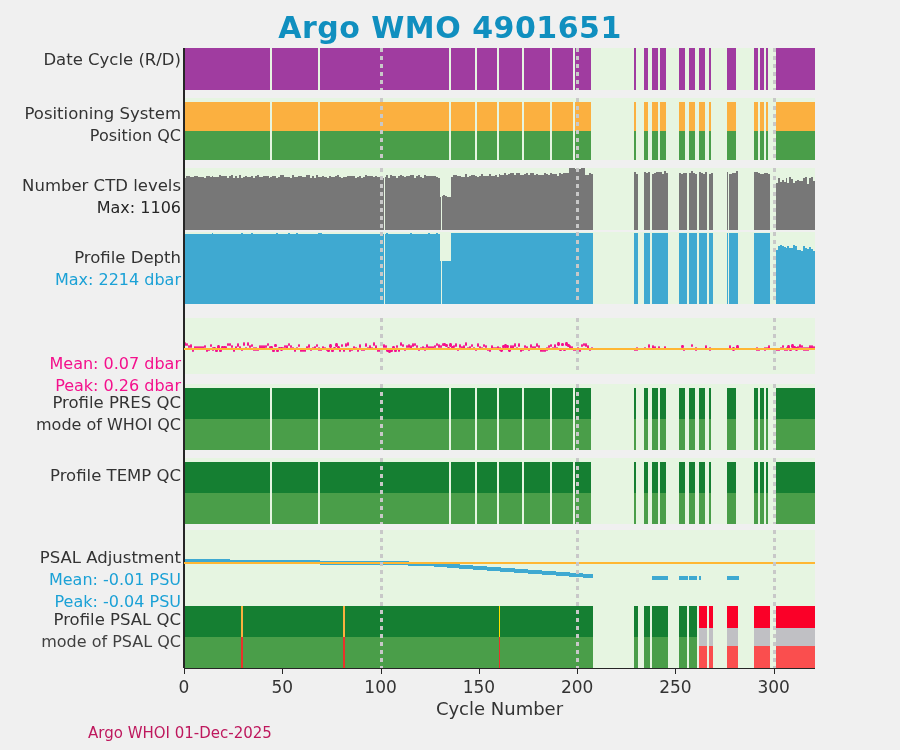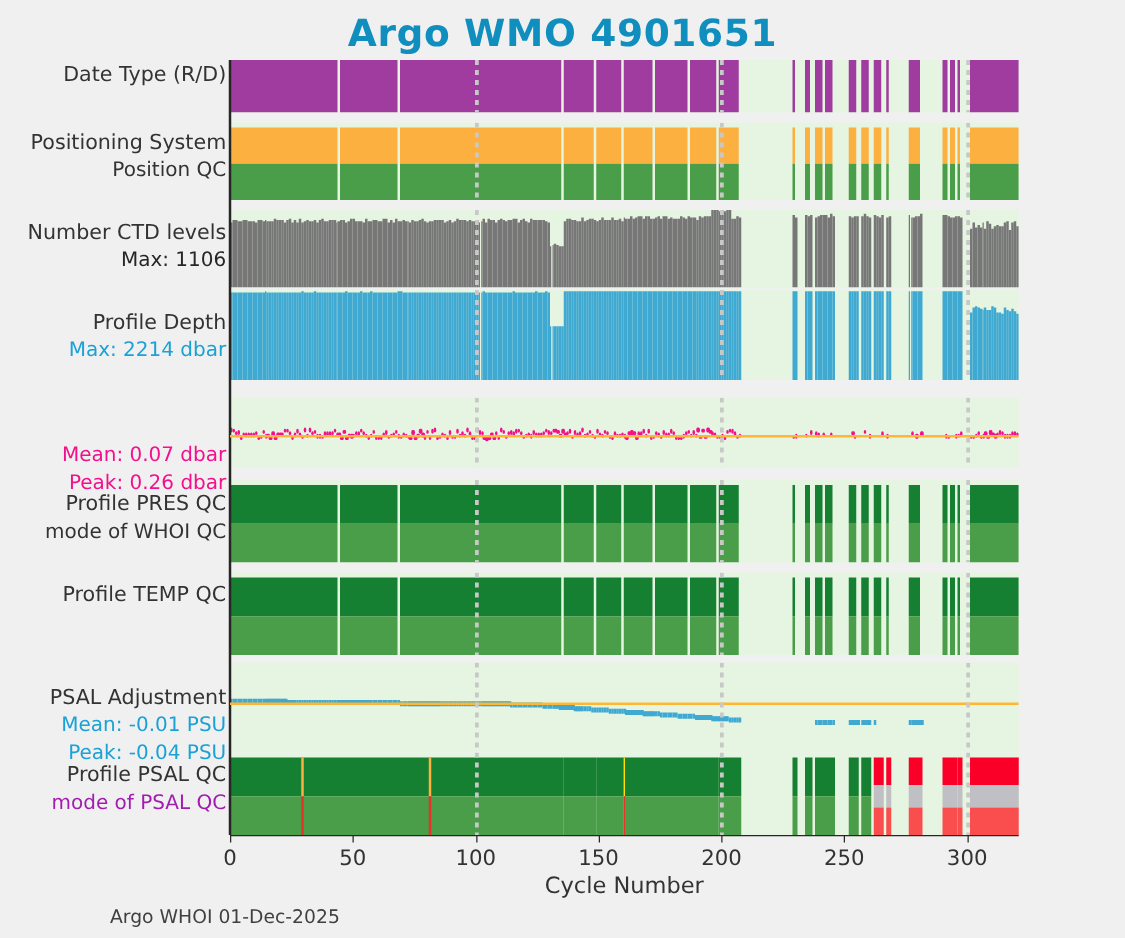--- a/index.html
+++ b/index.html
@@ -50,49 +50,49 @@
   .xticklabel{
     position:absolute;top:9px;font-size:17px;color:#333;
     transform:translateX(-50%);white-space:nowrap;
   }
   #xlabel{
     position:absolute;left:184px;top:698px;width:631px;
     text-align:center;font-size:18px;color:#333;
   }
   #footer{
     position:absolute;left:88px;top:724px;
-    font-size:15px;color:#404040;
+    font-size:15px;color:#be185d;
   }
   .refline{
     position:absolute;height:2px;background:#FFB733;z-index:2;
   }
 </style>
 </head>
 <body>
 
 <div id="title">Argo WMO 4901651</div>
 
 <div id="labels">
-    <div class="row-label" style="top: 50px; color: rgb(51, 51, 51);">Date Type (R/D)</div>
+    <div class="row-label" style="top: 50px; color: rgb(51, 51, 51);">Date Cycle (R/D)</div>
     <div class="row-label" style="top: 104px; color: rgb(51, 51, 51);">Positioning System</div>
     <div class="row-label" style="top: 126px; color: rgb(51, 51, 51); font-size: 16px;">Position QC</div>
     <div class="row-label" style="top: 176px; color: rgb(51, 51, 51);">Number CTD levels</div>
     <div class="row-label" style="top: 198px; color: rgb(38, 38, 38); font-size: 16px;">Max: 1106</div>
     <div class="row-label" style="top: 248px; color: rgb(51, 51, 51);">Profile Depth</div>
     <div class="row-label" style="top: 270px; color: rgb(27, 161, 214); font-size: 16px;">Max: 2214 dbar</div>
     <div class="row-label" style="top: 354px; color: rgb(244, 16, 140); font-size: 16px;">Mean: 0.07 dbar</div>
     <div class="row-label" style="top: 376px; color: rgb(244, 16, 140); font-size: 16px;">Peak: 0.26 dbar</div>
     <div class="row-label" style="top: 393px; color: rgb(51, 51, 51);">Profile PRES QC</div>
     <div class="row-label" style="top: 415px; color: rgb(51, 51, 51); font-size: 16px;">mode of WHOI QC</div>
     <div class="row-label" style="top: 466px; color: rgb(51, 51, 51);">Profile TEMP QC</div>
     <div class="row-label" style="top: 548px; color: rgb(51, 51, 51);">PSAL Adjustment</div>
     <div class="row-label" style="top: 570px; color: rgb(27, 161, 214); font-size: 16px;">Mean: -0.01 PSU</div>
     <div class="row-label" style="top: 592px; color: rgb(27, 161, 214); font-size: 16px;">Peak: -0.04 PSU</div>
     <div class="row-label" style="top: 610px; color: rgb(51, 51, 51);">Profile PSAL QC</div>
-    <div class="row-label" style="top: 632px; color: #a21caf; font-size: 16px;">mode of PSAL QC</div>
+    <div class="row-label" style="top: 632px; color: #404040; font-size: 16px;">mode of PSAL QC</div>
   </div>
 
 <div id="plot">
     <div class="panel" style="top: 0px; height: 42px;">
       <div class="grid" style="left: 195.573px;"></div>
       <div class="grid" style="left: 392.146px;"></div>
       <div class="grid" style="left: 588.72px;"></div>
       <div class="seg" style="left: 0px; width: 86.4922px; top: 0px; height: 42px; background: rgb(160, 60, 160);"></div>
       <div class="seg" style="left: 88.4579px; width: 45.2118px; top: 0px; height: 42px; background: rgb(160, 60, 160);"></div>
       <div class="seg" style="left: 135.636px; width: 129.738px; top: 0px; height: 42px; background: rgb(160, 60, 160);"></div>

